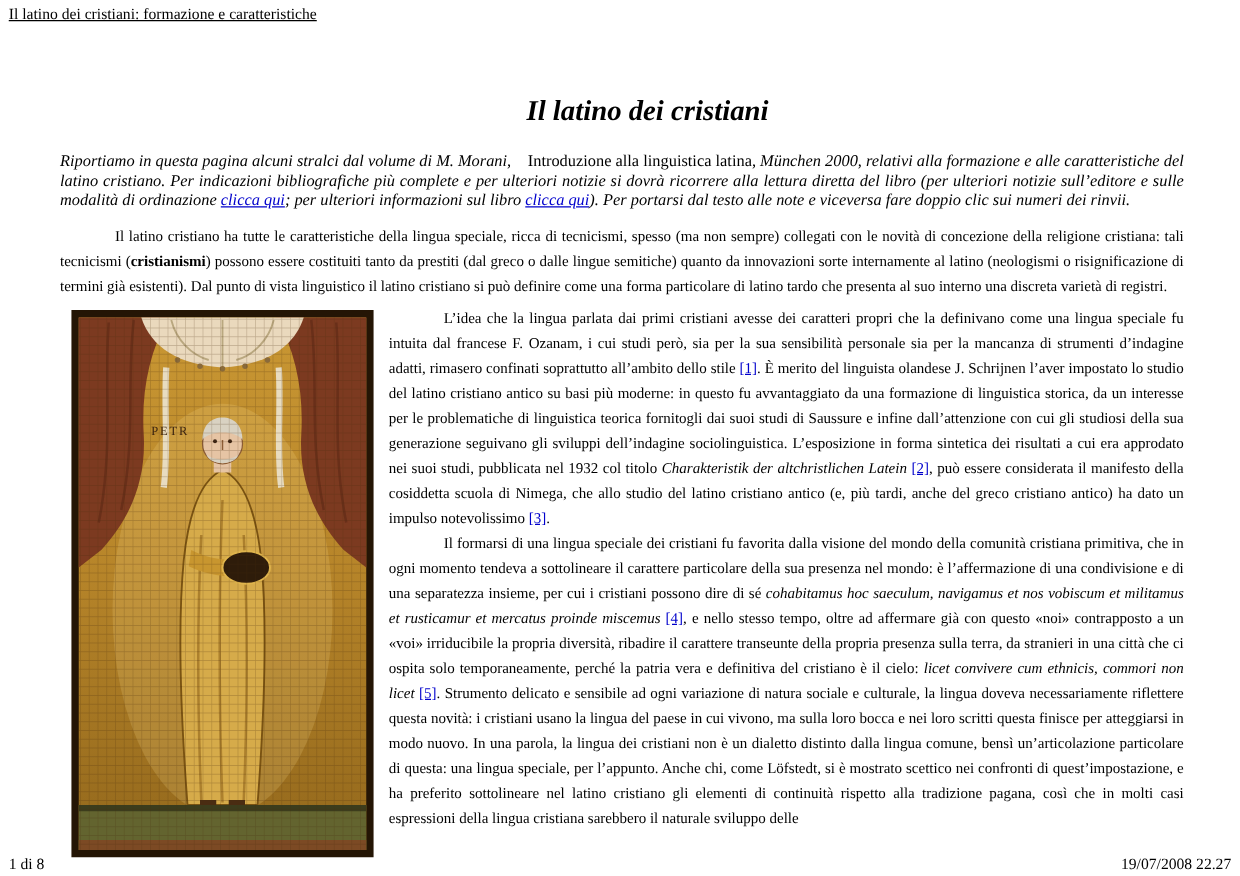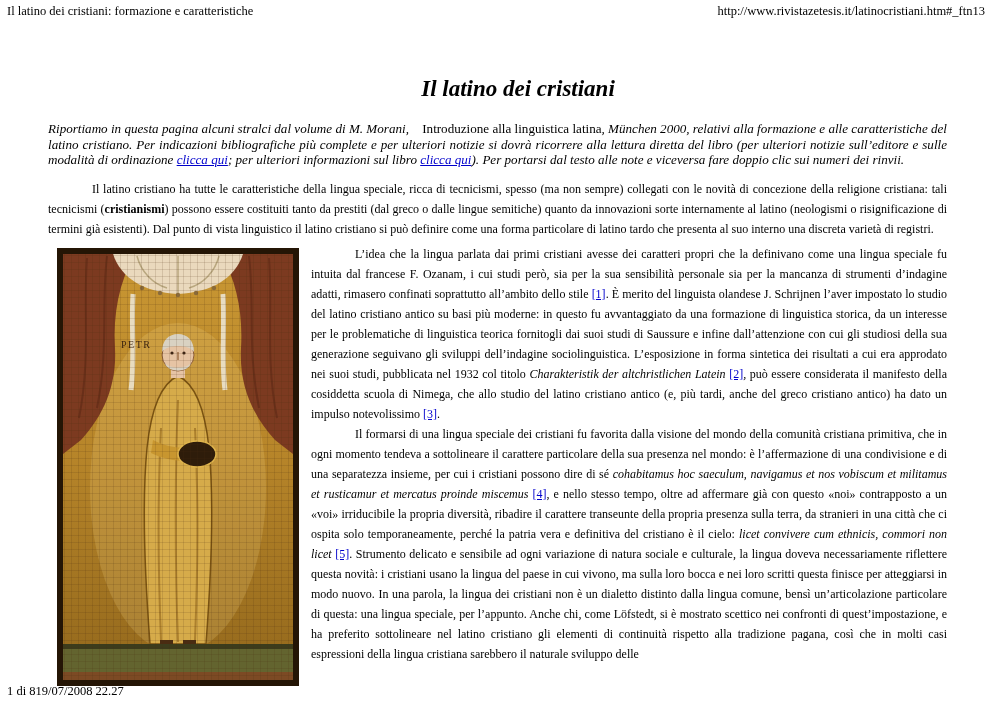--- a/index.html
+++ b/index.html
@@ -1,23 +1,23 @@
 <!DOCTYPE html>
 <html style="--link-color: #0000cc;"><head>
 <meta charset="utf-8">
 <style>
   html,body{margin:0;padding:0;background:#ffffff;}
   body{width:992px;height:701px;position:relative;overflow:hidden;
        font-family:"Liberation Serif","DejaVu Serif",serif;color:#000;}
   .page{position:relative;width:992px;height:701px;background:#fff;overflow:hidden;}
 
   .hdr{position:absolute;top:4px;left:7px;right:7px;display:flex;
+       font-size:12.5px;line-height:14px;text-decoration:underline;}
+  .ftr{position:absolute;bottom:3px;left:7px;right:7px;display:flex;
        justify-content:space-between;font-size:12.5px;line-height:14px;}
-  .ftr{position:absolute;bottom:3px;left:7px;right:7px;display:flex;
-       justify-content:flex-start;font-size:12.5px;line-height:14px;}
 
   .title{position:absolute;top:76px;left:0;right:0;margin:0;text-align:center;
          font-size:23px;font-style:italic;font-weight:bold;padding-left:44px;}
 
   .content{position:absolute;top:121px;left:48px;right:45px;text-align:justify;}
 
   .intro{font-size:13.1px;line-height:15.6px;font-style:italic;margin:0 0 11px 0;}
 
   .bodyp{font-size:12px;line-height:20px;margin:0;text-indent:44px;}
   .first{margin-bottom:5px;}
@@ -30,21 +30,20 @@
   .bd{font-weight:bold;}
   .rm{font-style:normal;margin-left:10px;}
 </style>
 </head>
 <body>
 
 <div class="page">
 
   <div class="hdr">
     <span>Il latino dei cristiani: formazione e caratteristiche</span>
-    <span>http://www.rivistazetesis.it/latinocristiani.htm#_ftn13</span>
   </div>
 
   <h1 class="title">Il latino dei cristiani</h1>
 
   <div class="content">
 
     <p class="intro"><span>Riportiamo in questa pagina alcuni stralci dal volume di M. Morani, </span><span class="rm">Introduzione alla linguistica latina</span><span>, München 2000, relativi alla formazione e alle caratteristiche del latino cristiano. Per indicazioni bibliografiche più complete e per ulteriori notizie si dovrà ricorrere alla lettura diretta del libro (per ulteriori notizie sull’editore e sulle modalità di ordinazione </span><a href="#" class="lnk">clicca qui</a><span>; per ulteriori informazioni sul libro </span><a href="#" class="lnk">clicca qui</a><span>). Per portarsi dal testo alle note e viceversa fare doppio clic sui numeri dei rinvii.</span></p>
 
     <p class="bodyp first"><span>Il latino cristiano ha tutte le caratteristiche della lingua speciale, ricca di tecnicismi, spesso (ma non sempre) collegati con le novità di concezione della religione cristiana: tali tecnicismi (</span><span class="bd">cristianismi</span><span>) possono essere costituiti tanto da prestiti (dal greco o dalle lingue semitiche) quanto da innovazioni sorte internamente al latino (neologismi o risignificazione di termini già esistenti). Dal punto di vista linguistico il latino cristiano si può definire come una forma particolare di latino tardo che presenta al suo interno una discreta varietà di registri.</span></p>
 

